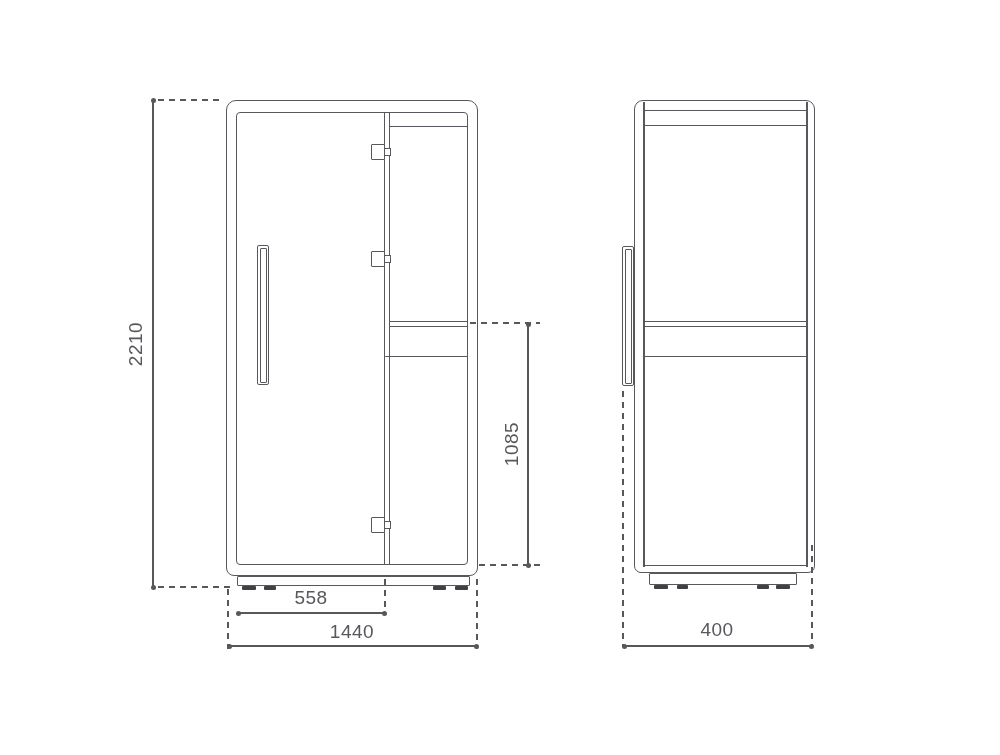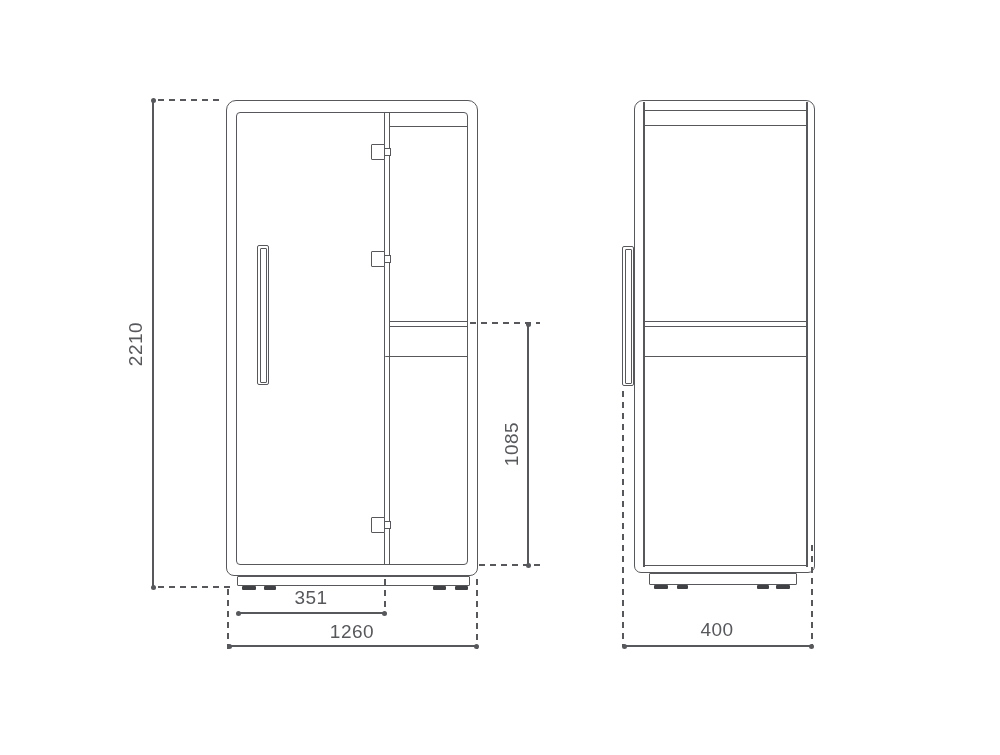--- a/index.html
+++ b/index.html
@@ -89,26 +89,26 @@
   <div class="dot" style="left:525.5px;top:563px;"></div>
   <div class="dim-label rot" style="left:462px;top:432px;">1085</div>
 
   <div class="dash-v" style="left:227.4px;top:589px;height:60px;"></div>
   <div class="dash-v" style="left:384.4px;top:579px;height:33px;"></div>
   <div class="dash-v" style="left:476.4px;top:579px;height:70px;"></div>
 
   <div class="line-h" style="left:238px;top:612.4px;width:146px;"></div>
   <div class="dot" style="left:235.5px;top:610.5px;"></div>
   <div class="dot" style="left:381.5px;top:610.5px;"></div>
-  <div class="dim-label" style="left:261px;top:586px;">351</div>
+  <div class="dim-label" style="left:261px;top:586px;">558</div>
 
   <div class="line-h" style="left:229px;top:645.4px;width:247px;"></div>
   <div class="dot" style="left:226.5px;top:643.5px;"></div>
   <div class="dot" style="left:473.5px;top:643.5px;"></div>
-  <div class="dim-label" style="left:302px;top:620px;">1260</div>
+  <div class="dim-label" style="left:302px;top:620px;">1440</div>
 
   <div class="box" style="left:634px;top:100px;width:181px;height:473px;border-radius:9px 9px 7px 7px;"></div>
   <div class="line-v" style="left:643.4px;top:102px;height:465px;"></div>
   <div class="line-v" style="left:806.4px;top:102px;height:465px;"></div>
   <div class="line-h" style="left:645px;top:110px;width:161px;"></div>
   <div class="line-h" style="left:645px;top:125px;width:161px;"></div>
   <div class="line-h" style="left:645px;top:321px;width:161px;"></div>
   <div class="line-h" style="left:645px;top:326px;width:161px;"></div>
   <div class="line-h" style="left:645px;top:356px;width:161px;"></div>
   <div class="line-h" style="left:645px;top:565px;width:161px;"></div>

